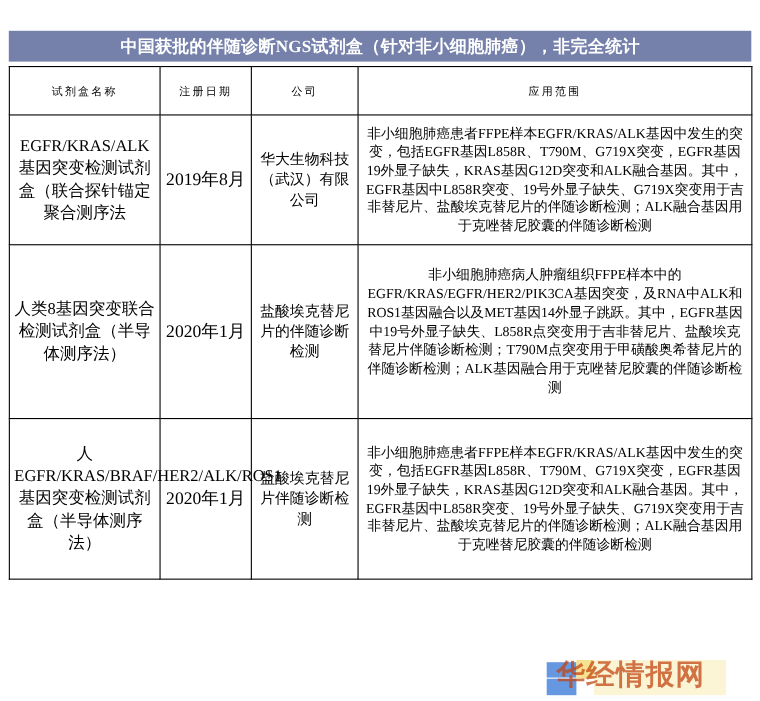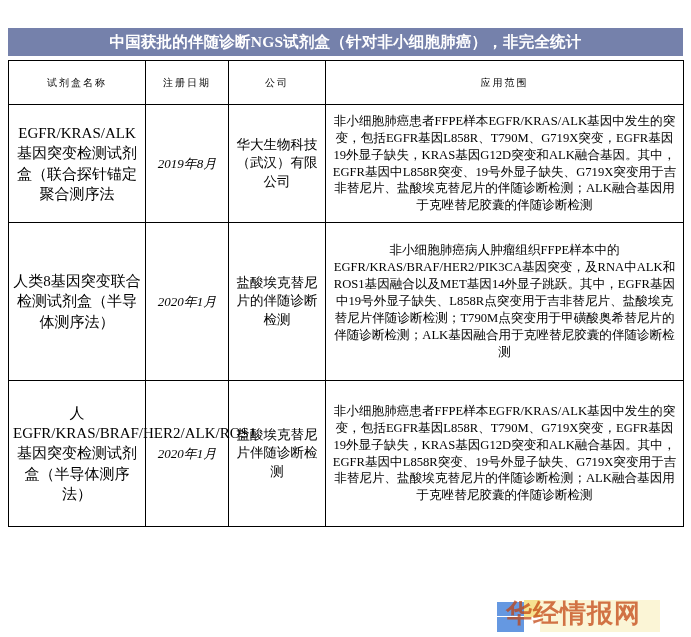--- a/index.html
+++ b/index.html
@@ -73,24 +73,23 @@
   col.c-name  { width: 137px; }
   col.c-date  { width: 83px; }
   col.c-comp  { width: 97px; }
   col.c-scope { width: 358px; }
 
   td.cell-name {
     font-size: 15px;
     line-height: 1.35;
   }
   td.cell-date {
-    font-size: 13px;
+    font-size: 16px;
     line-height: 1.35;
     white-space: nowrap;
-    font-style: italic;
   }
   td.cell-company {
     font-size: 13.5px;
     line-height: 1.38;
   }
   td.cell-scope {
     font-size: 12.6px;
     line-height: 1.34;
     text-align: center;
     padding: 3px 6px;
@@ -167,21 +166,21 @@
       <tr class="row-1">
         <td class="cell-name">EGFR/KRAS/ALK基因突变检测试剂盒（联合探针锚定聚合测序法</td>
         <td class="cell-date">2019年8月</td>
         <td class="cell-company">华大生物科技（武汉）有限公司</td>
         <td class="cell-scope">非小细胞肺癌患者FFPE样本EGFR/KRAS/ALK基因中发生的突变，包括EGFR基因L858R、T790M、G719X突变，EGFR基因19外显子缺失，KRAS基因G12D突变和ALK融合基因。其中，EGFR基因中L858R突变、19号外显子缺失、G719X突变用于吉非替尼片、盐酸埃克替尼片的伴随诊断检测；ALK融合基因用于克唑替尼胶囊的伴随诊断检测</td>
       </tr>
       <tr class="row-3">
         <td class="cell-name">人类8基因突变联合检测试剂盒（半导体测序法）</td>
         <td class="cell-date">2020年1月</td>
         <td class="cell-company">盐酸埃克替尼片的伴随诊断检测</td>
-        <td class="cell-scope">非小细胞肺癌病人肿瘤组织FFPE样本中的EGFR/KRAS/BRAF/HER2/PIK3CA基因突变，及RNA中ALK和ROS1基因融合以及MET基因14外显子跳跃。其中，EGFR基因中19号外显子缺失、L858R点突变用于吉非替尼片、盐酸埃克替尼片伴随诊断检测；T790M点突变用于甲磺酸奥希替尼片的伴随诊断检测；ALK基因融合用于克唑替尼胶囊的伴随诊断检测</td>
+        <td class="cell-scope">非小细胞肺癌病人肿瘤组织FFPE样本中的EGFR/KRAS/EGFR/HER2/PIK3CA基因突变，及RNA中ALK和ROS1基因融合以及MET基因14外显子跳跃。其中，EGFR基因中19号外显子缺失、L858R点突变用于吉非替尼片、盐酸埃克替尼片伴随诊断检测；T790M点突变用于甲磺酸奥希替尼片的伴随诊断检测；ALK基因融合用于克唑替尼胶囊的伴随诊断检测</td>
       </tr>
       <tr class="row-4">
         <td class="cell-name">人EGFR/KRAS/BRAF/HER2/ALK/ROS1基因突变检测试剂盒（半导体测序法）</td>
         <td class="cell-date">2020年1月</td>
         <td class="cell-company">盐酸埃克替尼片伴随诊断检测</td>
         <td class="cell-scope">非小细胞肺癌患者FFPE样本EGFR/KRAS/ALK基因中发生的突变，包括EGFR基因L858R、T790M、G719X突变，EGFR基因19外显子缺失，KRAS基因G12D突变和ALK融合基因。其中，EGFR基因中L858R突变、19号外显子缺失、G719X突变用于吉非替尼片、盐酸埃克替尼片的伴随诊断检测；ALK融合基因用于克唑替尼胶囊的伴随诊断检测</td>
       </tr>
     </tbody>
   </table>
 

